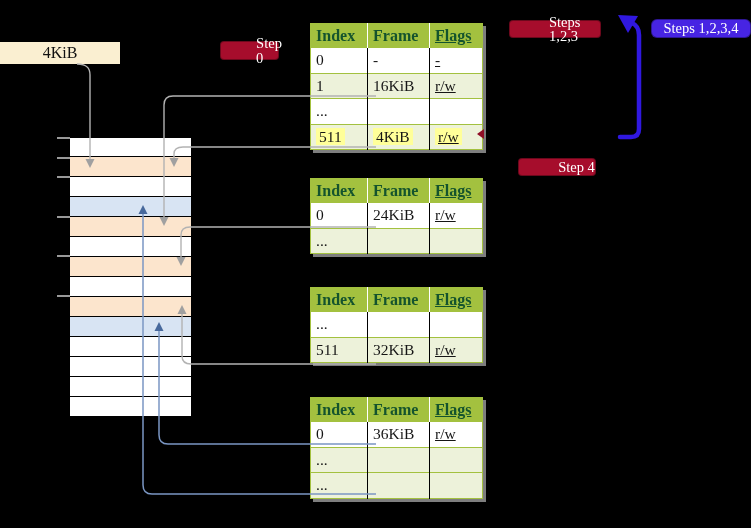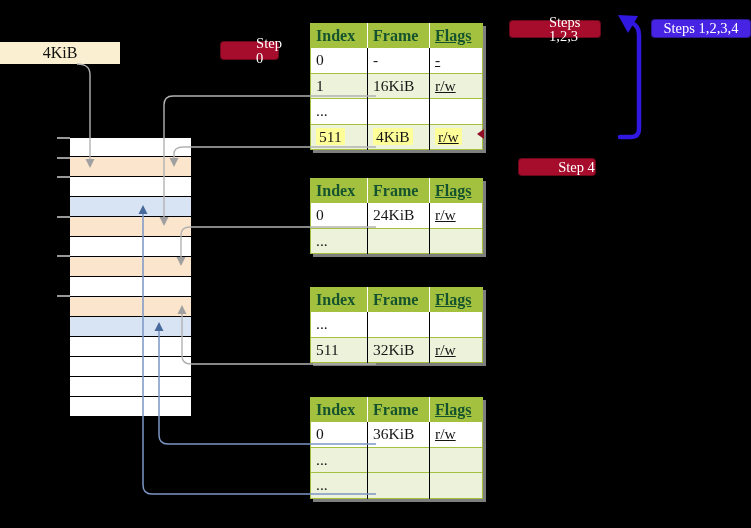--- a/index.html
+++ b/index.html
@@ -42,21 +42,21 @@
   
   .badge{
     position:absolute;color:#fff;font-size:14.5px;line-height:1;
     display:flex;align-items:center;justify-content:center;
     border-radius:4px;border:1px solid rgba(0,0,0,0.35);box-sizing:border-box;
   }
   .badge.red{background:var(--badge_red);padding-left:39px;}
   .badge.blue{background:var(--badge_blue);}
   .b-step0{left:188px;top:41px;width:59px;height:19px;margin-left:32px;}
   .b-steps123{left:509px;top:20px;width:92px;height:18px;}
-  .b-steps1234{left:651px;top:19px;width:100px;height:19px;}
+  .b-steps1234{left:651px;top:19px;width:100px;height:19px;border-radius:6px;}
   .b-step4{left:518px;top:158px;width:78px;height:18px;}
   
   .ptable{
     position:absolute;border-collapse:collapse;table-layout:fixed;width:172px;
     background:#fff;border:1.5px solid var(--table_header_green);
     box-shadow:3px 3px 0 #7e7e7e;
   }
   .ptable th{
     background:var(--table_header_green);color:#14532d;font-size:16px;font-weight:bold;
     text-align:left;padding:1px 5px;height:21px;border-right:1px solid #fff;

